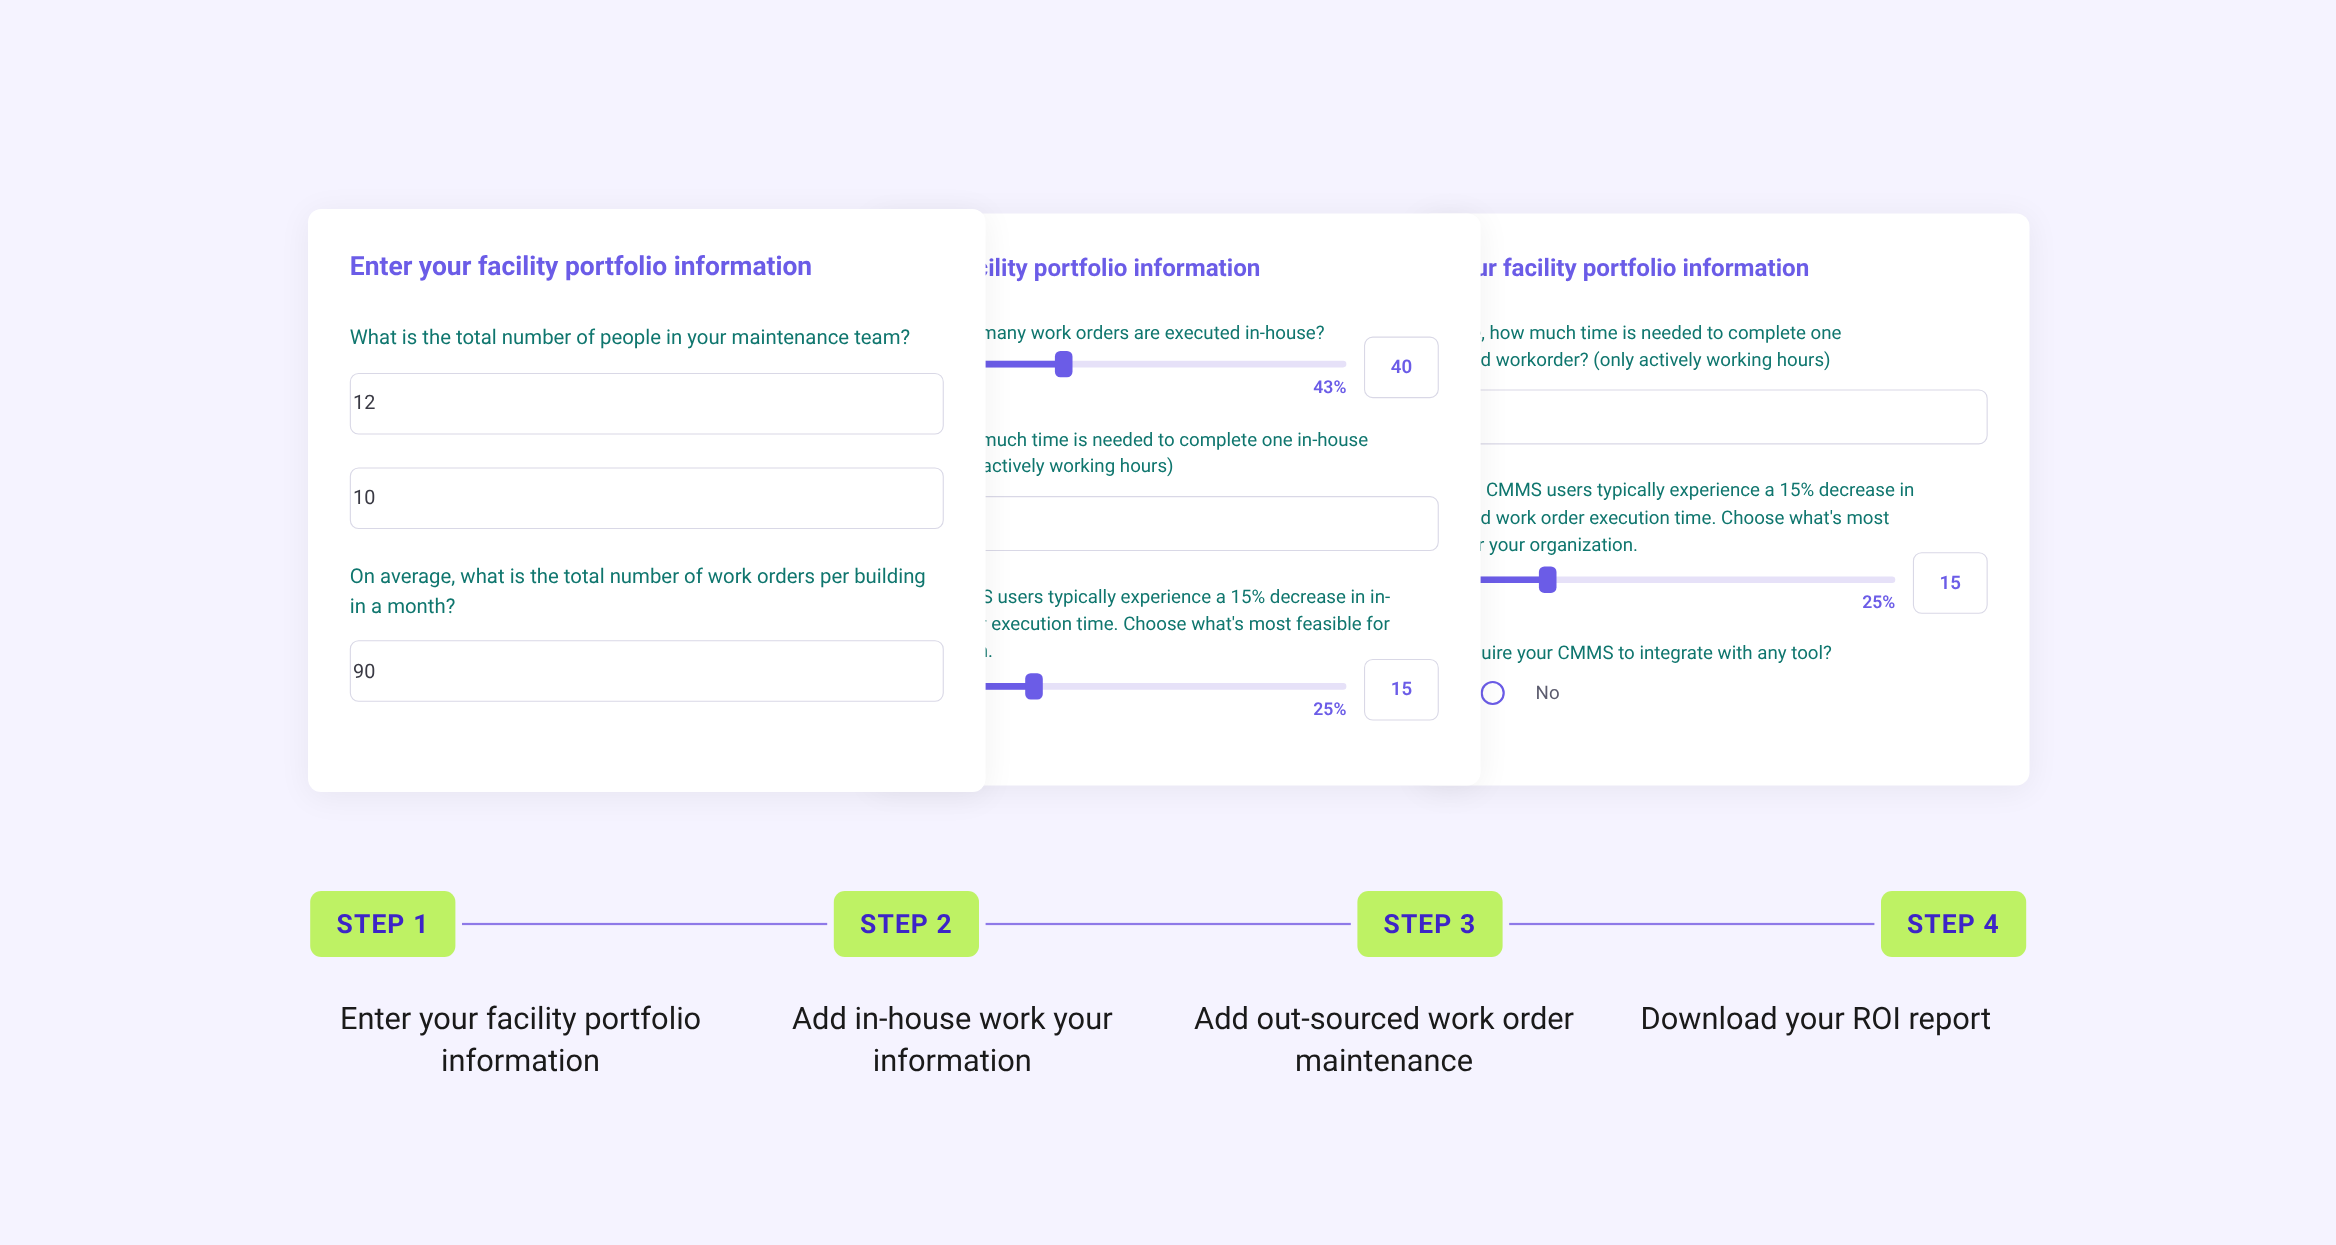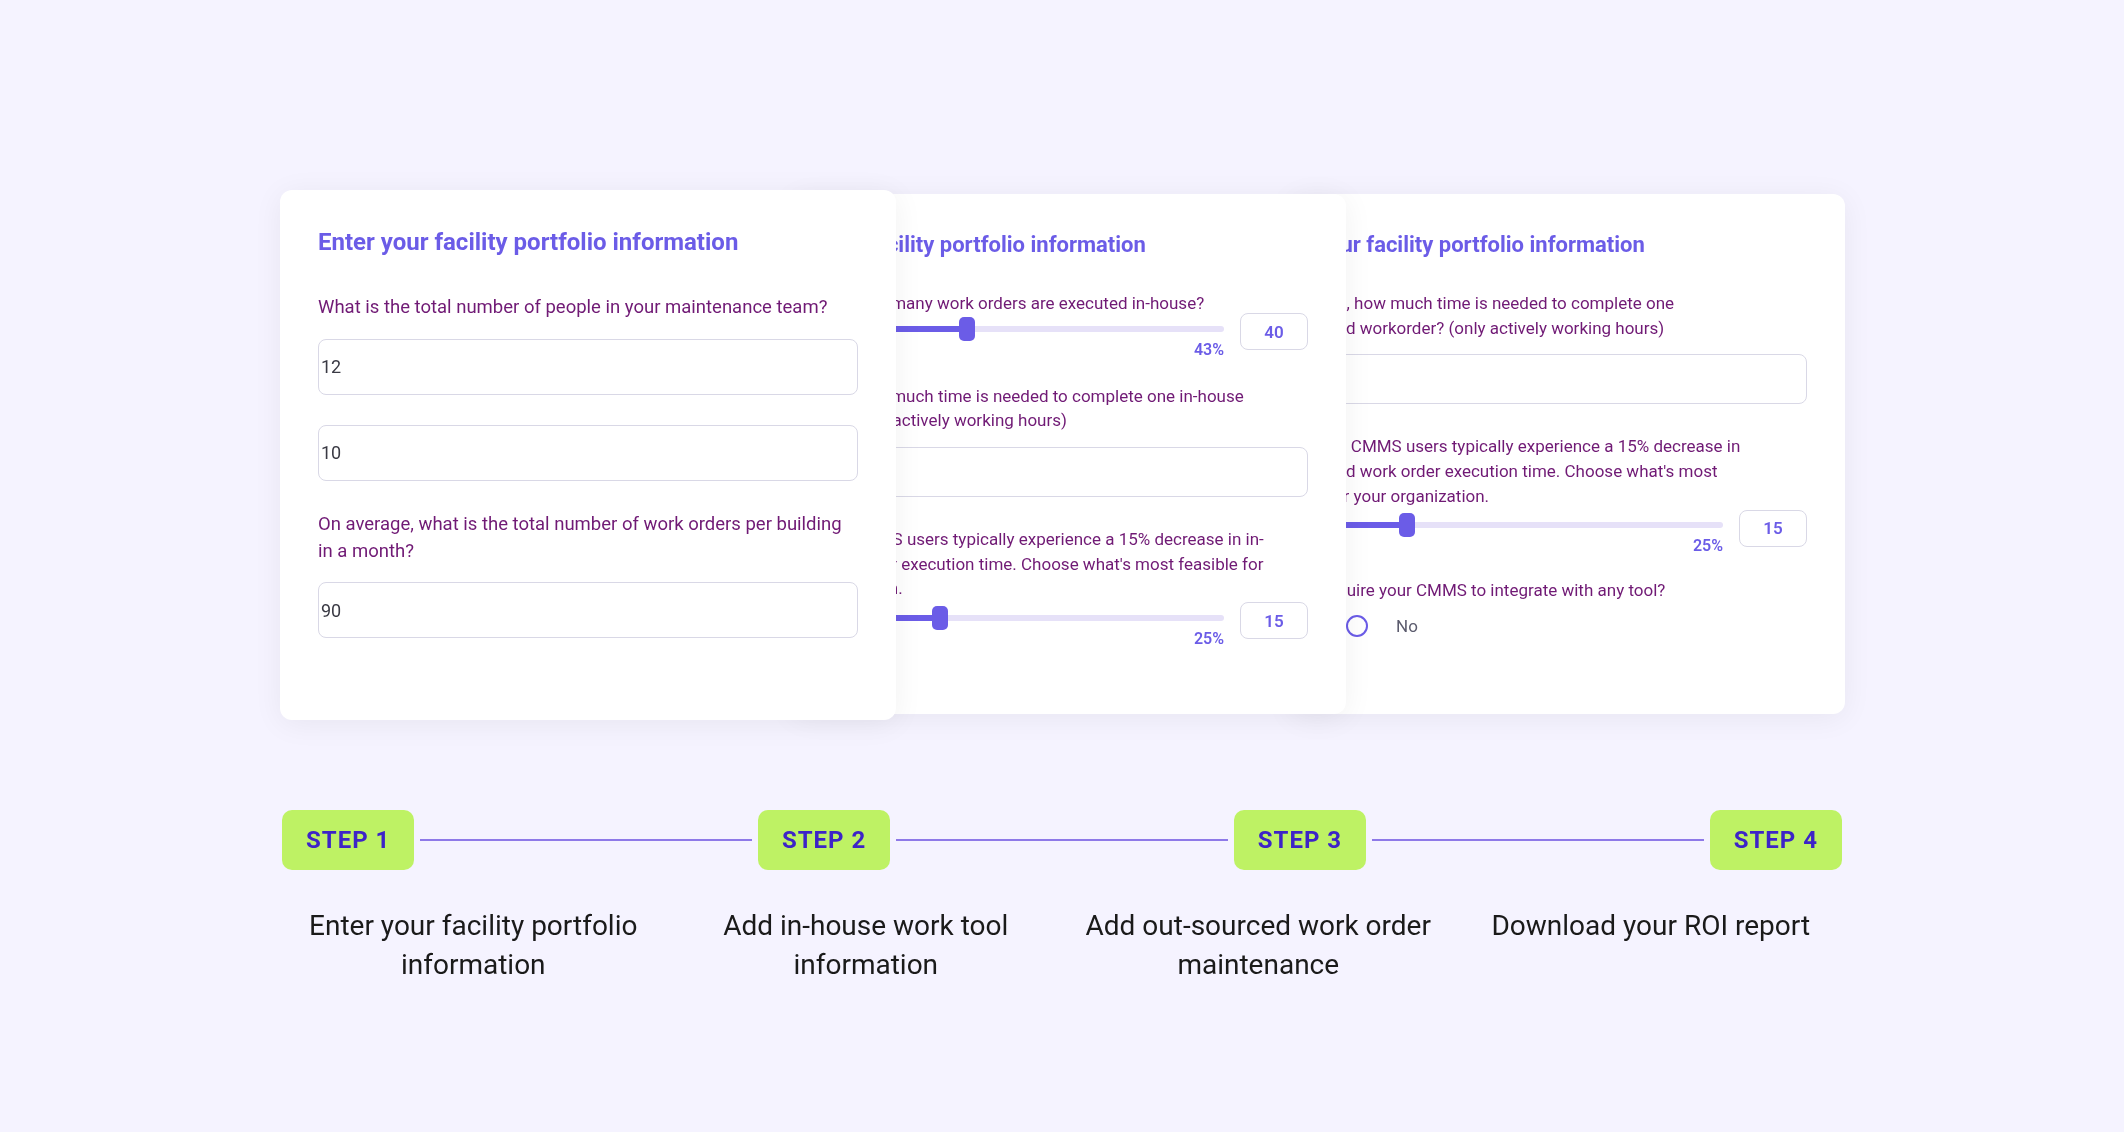--- a/index.html
+++ b/index.html
@@ -46,21 +46,21 @@
     .card-title {
       color: #6b5ce7;
       font-size: 24px;
       font-weight: 700;
       margin-bottom: 38px;
     }
     .card2 .card-title, .card3 .card-title { font-size: 22px; margin-bottom: 34px; }
     .field-group { margin-bottom: 30px; }
     .field-label {
       display: block;
-      color: #701a75;
+      color: #0f766e;
       font-size: 18.5px;
       line-height: 1.45;
       margin-bottom: 18px;
     }
     .card2 .field-label, .card3 .field-label { font-size: 17px; margin-bottom: 14px; }
     .text-input {
       width: 100%;
       height: 56px;
       border: 1px solid #d9d8e6;
       border-radius: 8px;
@@ -106,21 +106,21 @@
     .slider-max {
       position: absolute;
       right: 0;
       top: 14px;
       color: #6b5ce7;
       font-size: 16px;
       font-weight: 600;
     }
     .slider-value-box {
       width: 68px;
-      height: 37px;
+      height: 56px;
       border: 1px solid #d9d8e6;
       border-radius: 8px;
       display: flex;
       align-items: center;
       justify-content: center;
       color: #6b5ce7;
       font-size: 17px;
       font-weight: 600;
       margin-top: -20px;
     }
@@ -297,17 +297,17 @@
     <div class="step-badge">STEP  1</div>
     <div class="step-connector"></div>
     <div class="step-badge">STEP  2</div>
     <div class="step-connector"></div>
     <div class="step-badge">STEP  3</div>
     <div class="step-connector"></div>
     <div class="step-badge">STEP  4</div>
   </div>
   <div class="stepper-descs">
     <div class="step-desc">Enter your facility portfolio information</div>
-    <div class="step-desc">Add in-house work tool information</div>
+    <div class="step-desc">Add in-house work your information</div>
     <div class="step-desc">Add out-sourced work order maintenance</div>
     <div class="step-desc">Download your ROI report</div>
   </div>
 </div>
 
 </body></html>

